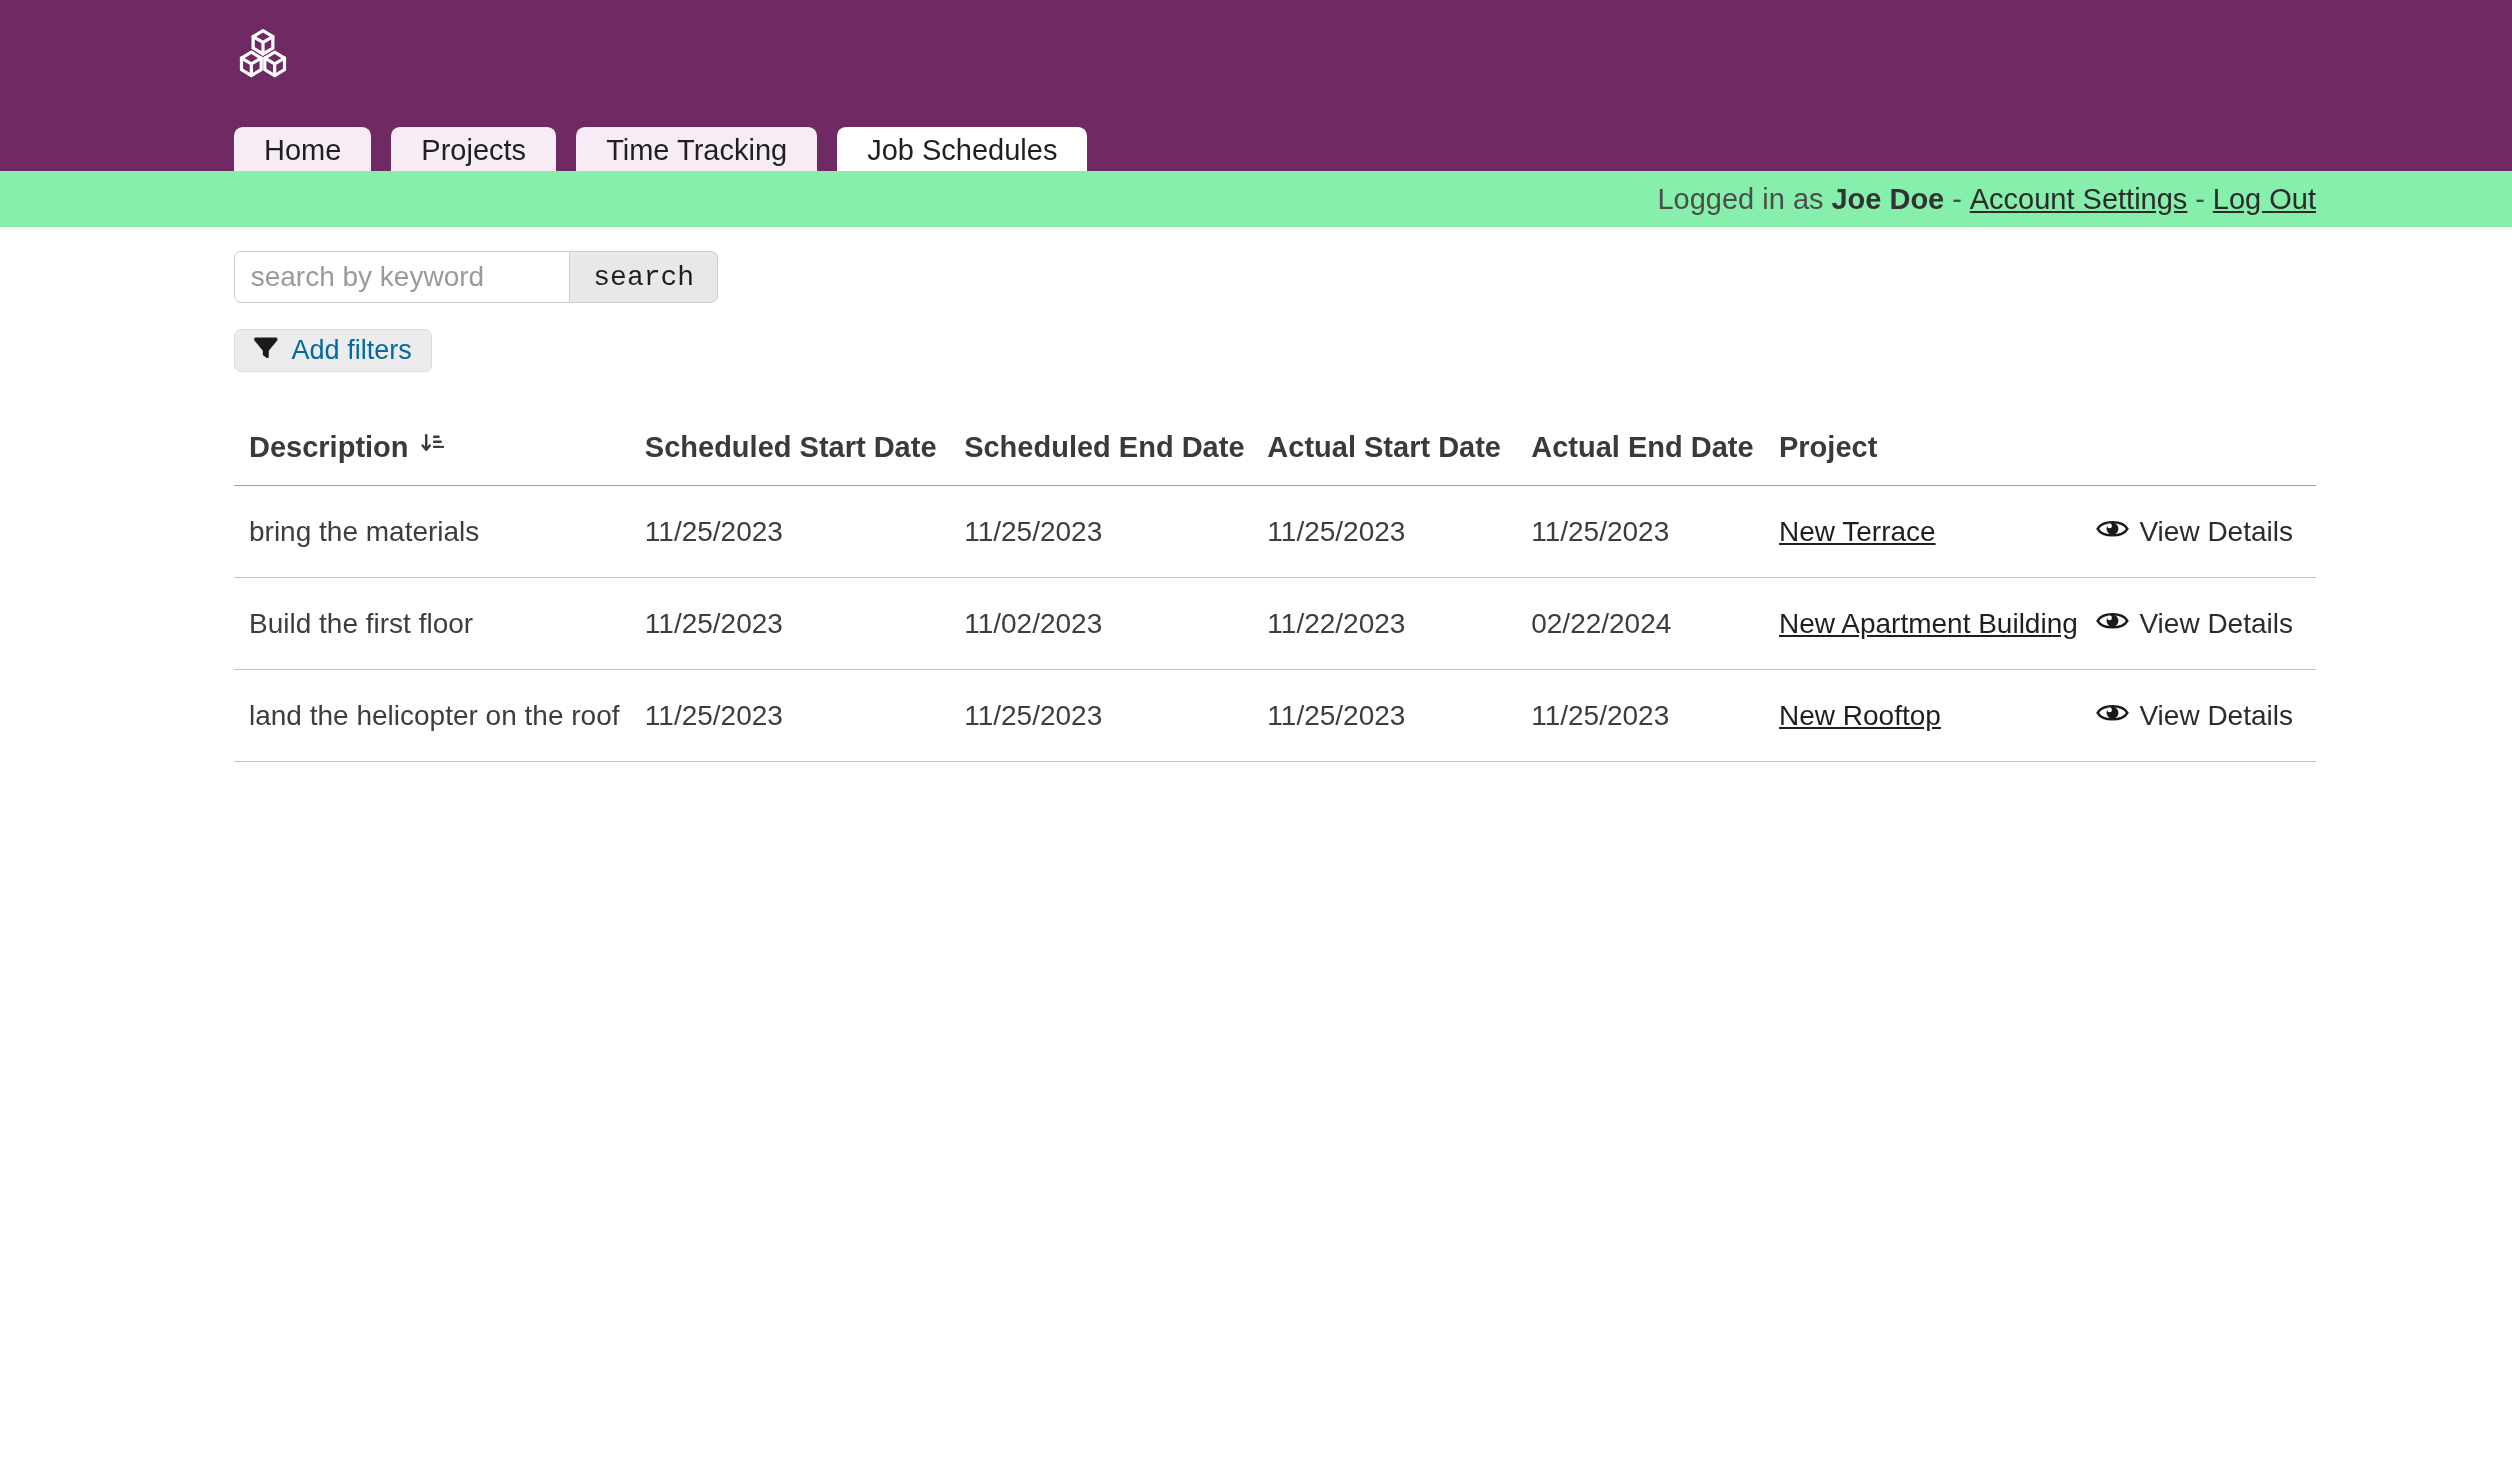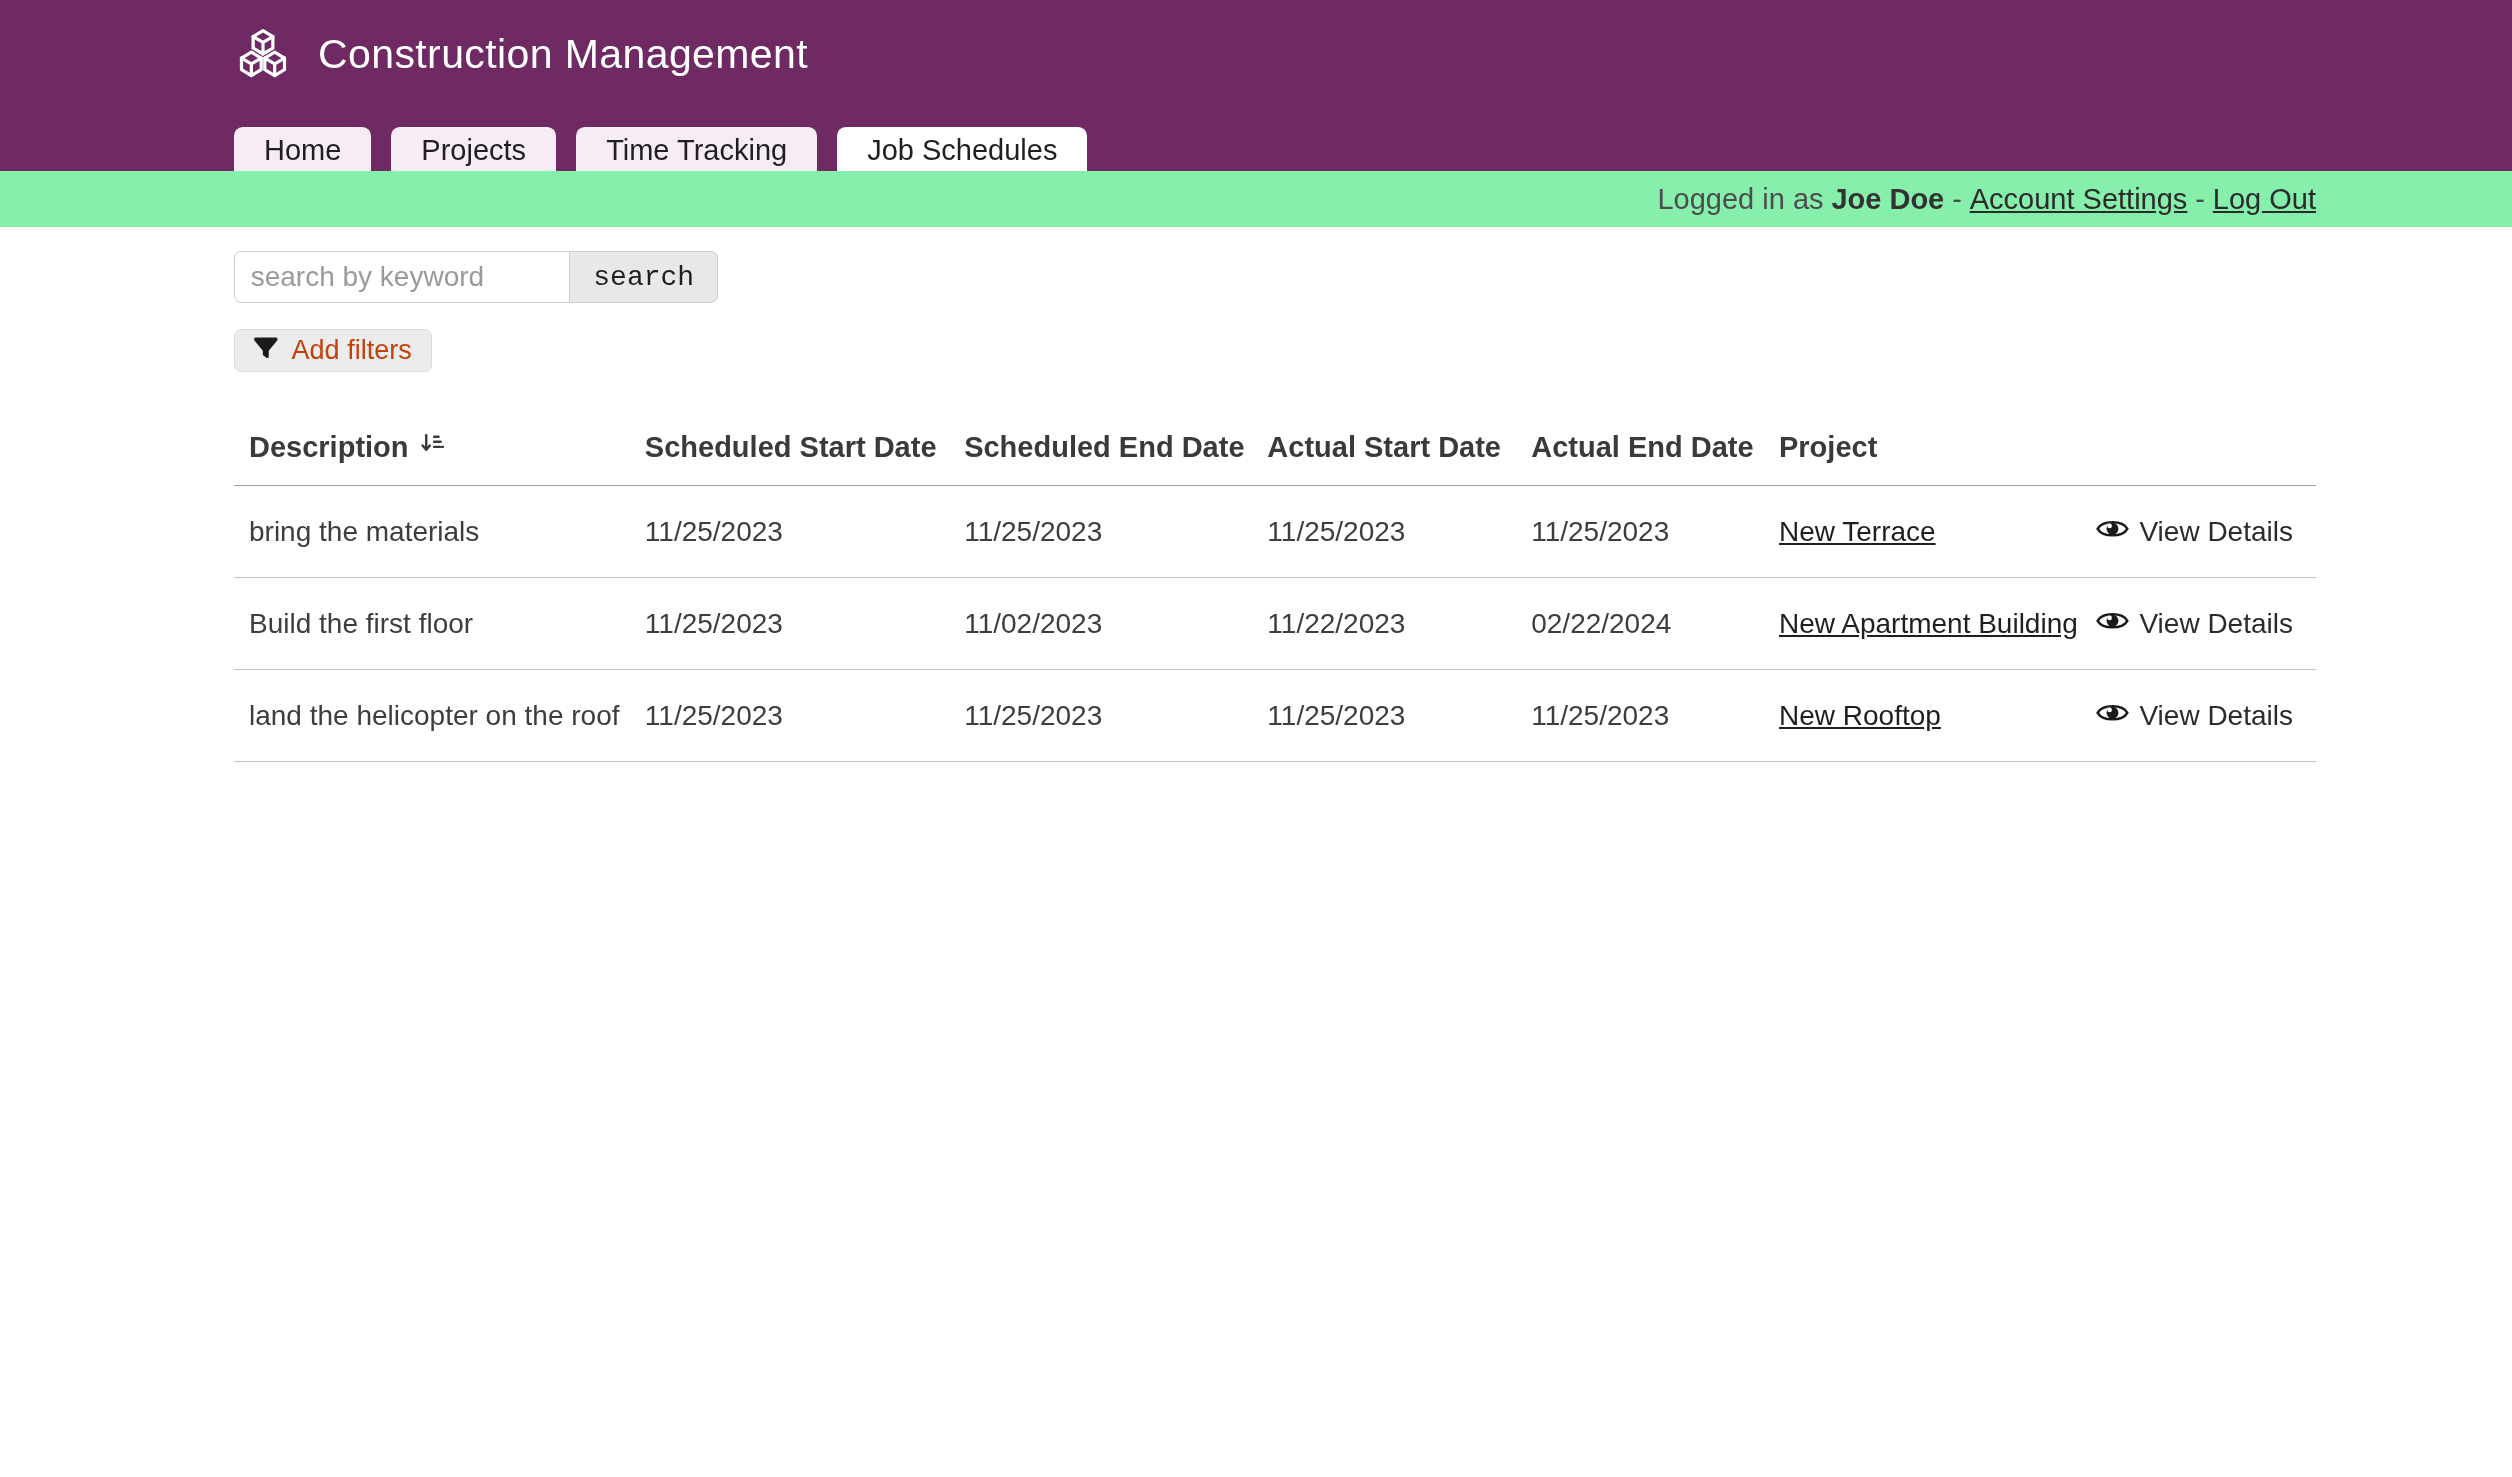--- a/index.html
+++ b/index.html
@@ -109,21 +109,21 @@
     display: inline-flex;
     align-items: center;
     gap: 14px;
     height: 43px;
     padding: 0 19px;
     background: #ececec;
     border: 1.7px solid #dcdcdc;
     border-radius: 7px;
     font-size: 27px;
     font-family: "Liberation Sans", sans-serif;
-    color: #c2410c;
+    color: #0369a1;
     cursor: pointer;
   }
 
   
   table.jobs {
     width: 100%;
     border-collapse: collapse;
     margin-top: 38px;
     table-layout: fixed;
   }
@@ -169,21 +169,20 @@
     <span class="brand-icon">
       <svg width="58" height="52" viewBox="0 0 64 58" fill="none" stroke="#ffffff" stroke-width="3.6" stroke-linejoin="round" stroke-linecap="round">
         <path d="M32 3 43 9.5 43 22.5 32 29 21 22.5 21 9.5 Z"></path>
         <path d="M32 16 43 9.5 M32 16 21 9.5 M32 16 32 29"></path>
         <path d="M19 27 30 33.5 30 46.5 19 53 8 46.5 8 33.5 Z"></path>
         <path d="M19 40 30 33.5 M19 40 8 33.5 M19 40 19 53"></path>
         <path d="M45 27 56 33.5 56 46.5 45 53 34 46.5 34 33.5 Z"></path>
         <path d="M45 40 56 33.5 M45 40 34 33.5 M45 40 45 53"></path>
       </svg>
     </span>
-    <span class="brand-title">Construction Management</span>
   </div>
   <nav class="tabs">
     <div class="tab">Home</div>
     <div class="tab">Projects</div>
     <div class="tab">Time Tracking</div>
     <div class="tab active">Job Schedules</div>
   </nav>
 </header>
 
 <div class="user-bar">

